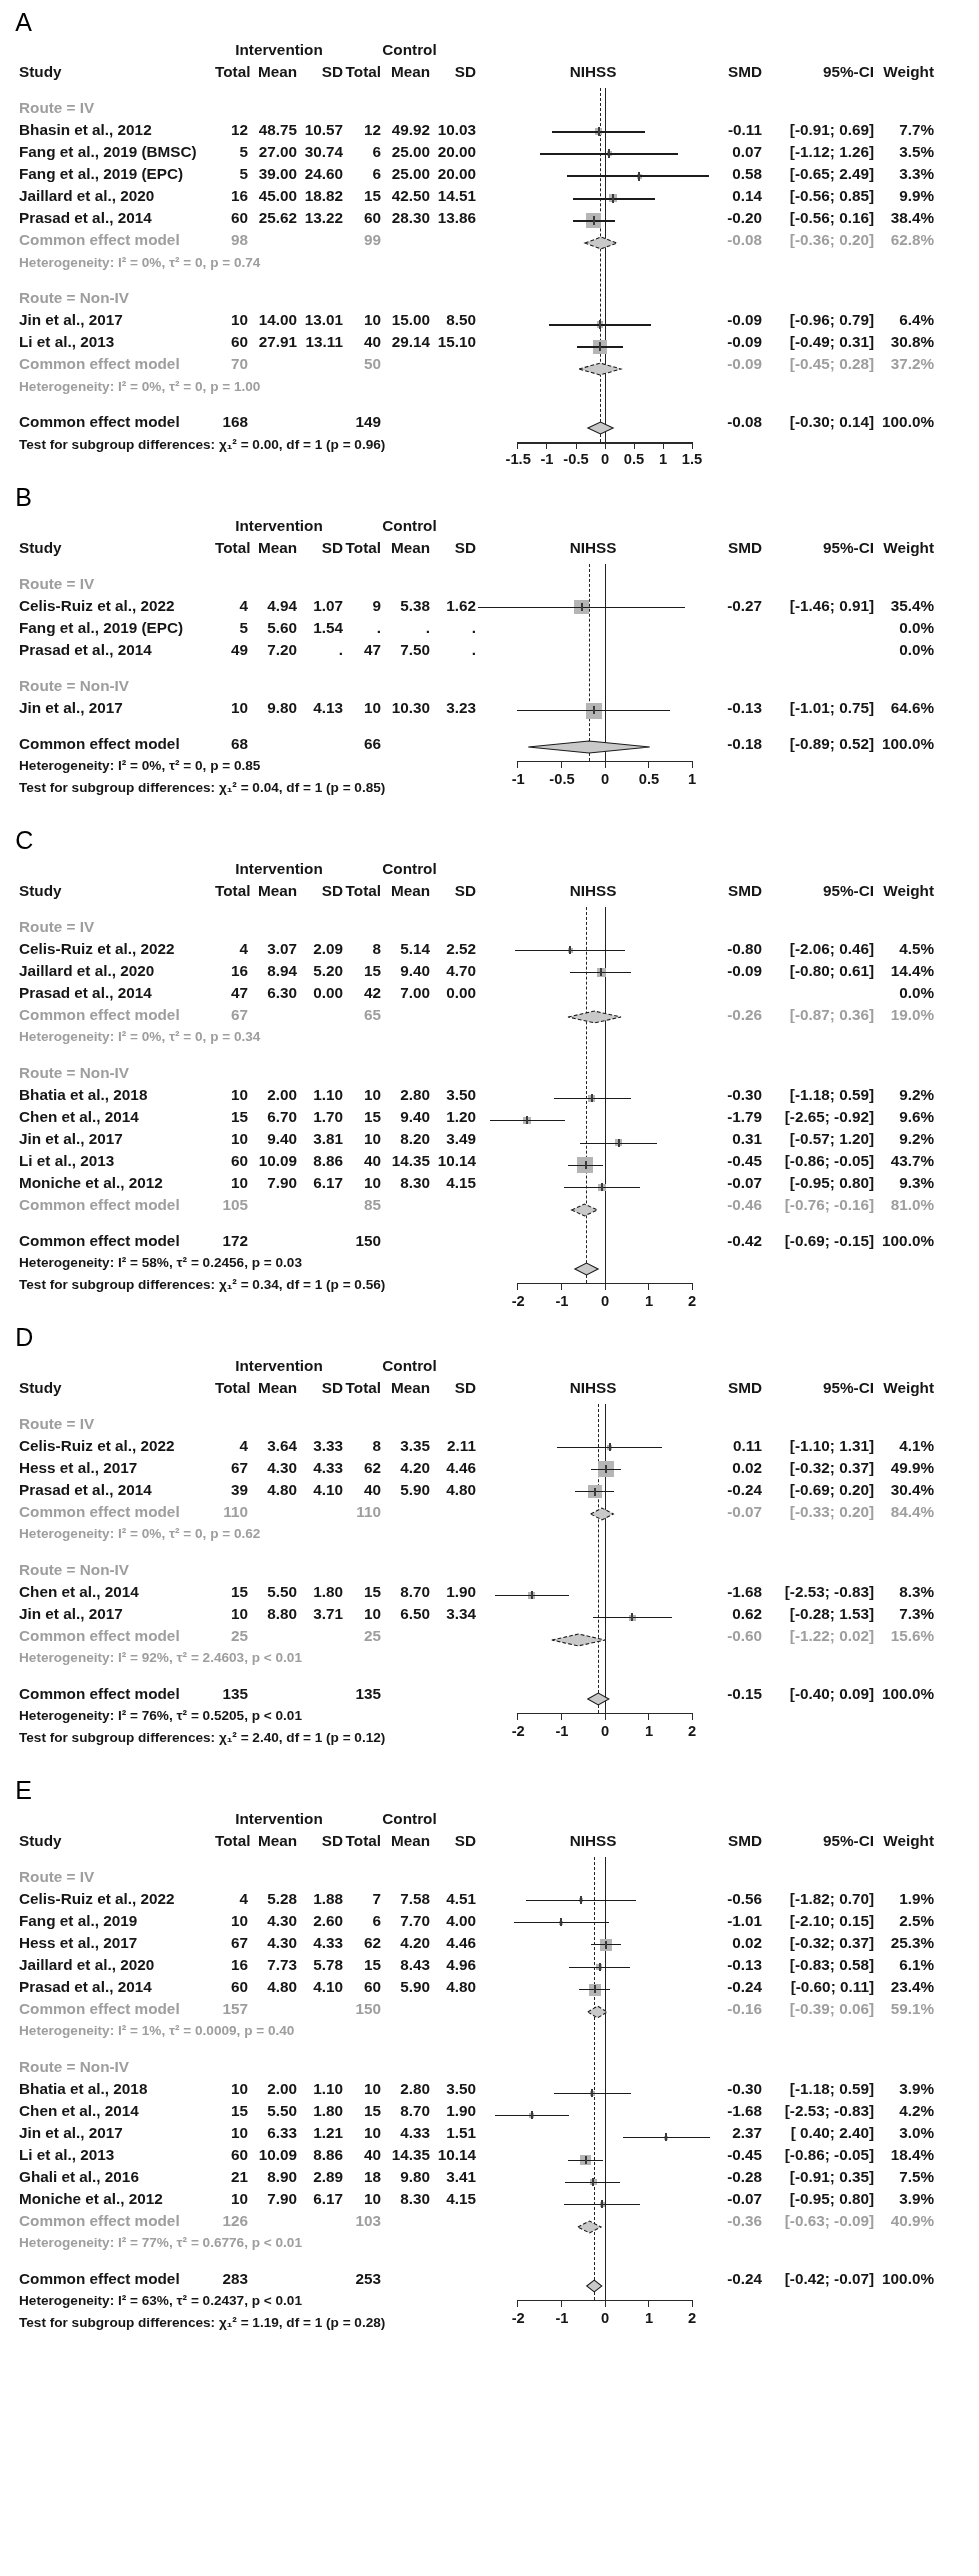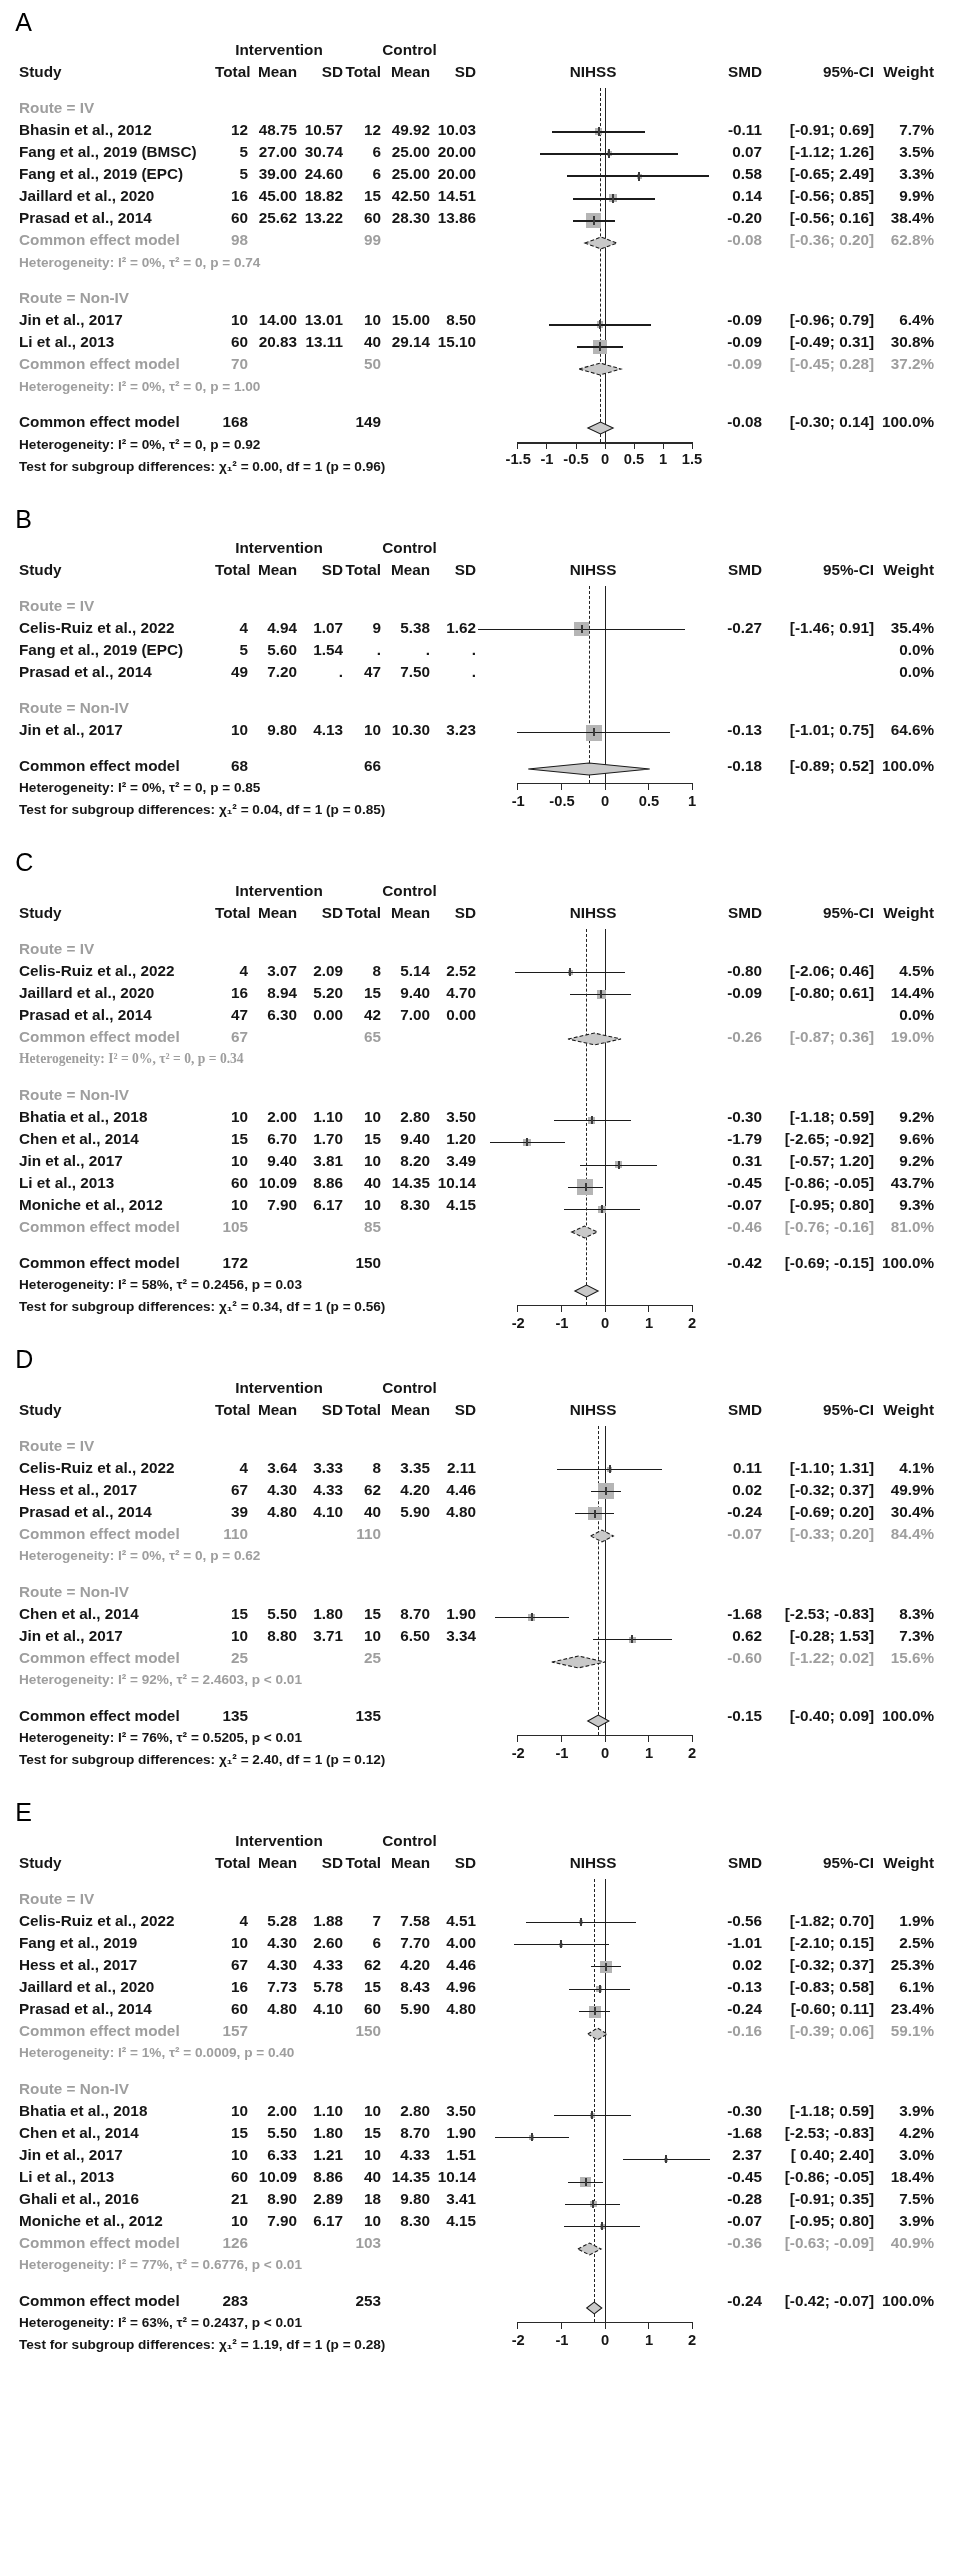--- a/index.html
+++ b/index.html
@@ -152,21 +152,21 @@
           <span class="num">15.00</span>
           <span class="num">8.50</span>
           <span></span>
           <span class="num">-0.09</span>
           <span class="num">[-0.96; 0.79]</span>
           <span class="num">6.4%</span>
         </div>
         <div class="row">
           <span class="c-study">Li et al., 2013</span>
           <span class="num">60</span>
-          <span class="num">20.83</span>
+          <span class="num">27.91</span>
           <span class="num">13.11</span>
           <span class="num">40</span>
           <span class="num">29.14</span>
           <span class="num">15.10</span>
           <span></span>
           <span class="num">-0.09</span>
           <span class="num">[-0.49; 0.31]</span>
           <span class="num">30.8%</span>
         </div>
         <div class="row">
@@ -191,23 +191,20 @@
           <span class="num">168</span>
           <span class="num"></span>
           <span class="num"></span>
           <span class="num">149</span>
           <span class="num"></span>
           <span class="num"></span>
           <span></span>
           <span class="num">-0.08</span>
           <span class="num">[-0.30; 0.14]</span>
           <span class="num">100.0%</span>
-        </div>
-        <div class="row het">
-          <span class="c-study" style="grid-column: 1 / 8;">Heterogeneity: I² = 0%, τ² = 0, p = 0.92</span>
         </div>
         <div class="row het">
           <span class="c-study" style="grid-column: 1 / 8;">Test for subgroup differences: χ₁² = 0.00, df = 1 (p = 0.96)</span>
         </div>
         <div class="gap" style="height: 19.6px;"></div>
         <div class="plot-overlay">
           <div class="vline solid" style="left: 117px; top: 49px; height: 354px;"></div>
           <div class="vline dashed" style="left: 112px; top: 49px; height: 354px;"></div>
           <div class="sq" style="left: 107px; top: 89px; width: 6.8px; height: 6.8px;"></div>
           <div class="ci-line" style="left: 64px; top: 92px; width: 93px;"></div>
@@ -456,21 +453,21 @@
           <span class="num"></span>
           <span class="num gray">65</span>
           <span class="num"></span>
           <span class="num"></span>
           <span></span>
           <span class="num gray">-0.26</span>
           <span class="num gray">[-0.87; 0.36]</span>
           <span class="num gray">19.0%</span>
         </div>
         <div class="row het">
-          <span class="c-study gray" style="grid-column: 1 / 8; font-family: Liberation Serif, serif;">Heterogeneity: I² = 0%, τ² = 0, p = 0.34</span>
+          <span class="c-study gray" style="grid-column: 1 / 8;">Heterogeneity: I² = 0%, τ² = 0, p = 0.34</span>
         </div>
         <div class="gap" style="height: 14px;"></div>
         <div class="row">
           <span class="c-study gray" style="grid-column: 1 / 8;">Route = Non-IV</span>
         </div>
         <div class="row">
           <span class="c-study">Bhatia et al., 2018</span>
           <span class="num">10</span>
           <span class="num">2.00</span>
           <span class="num">1.10</span>

